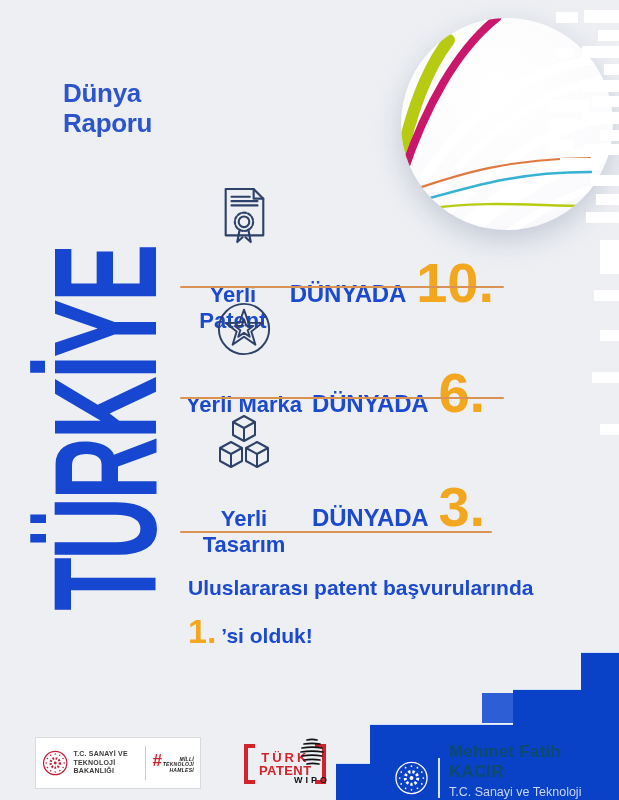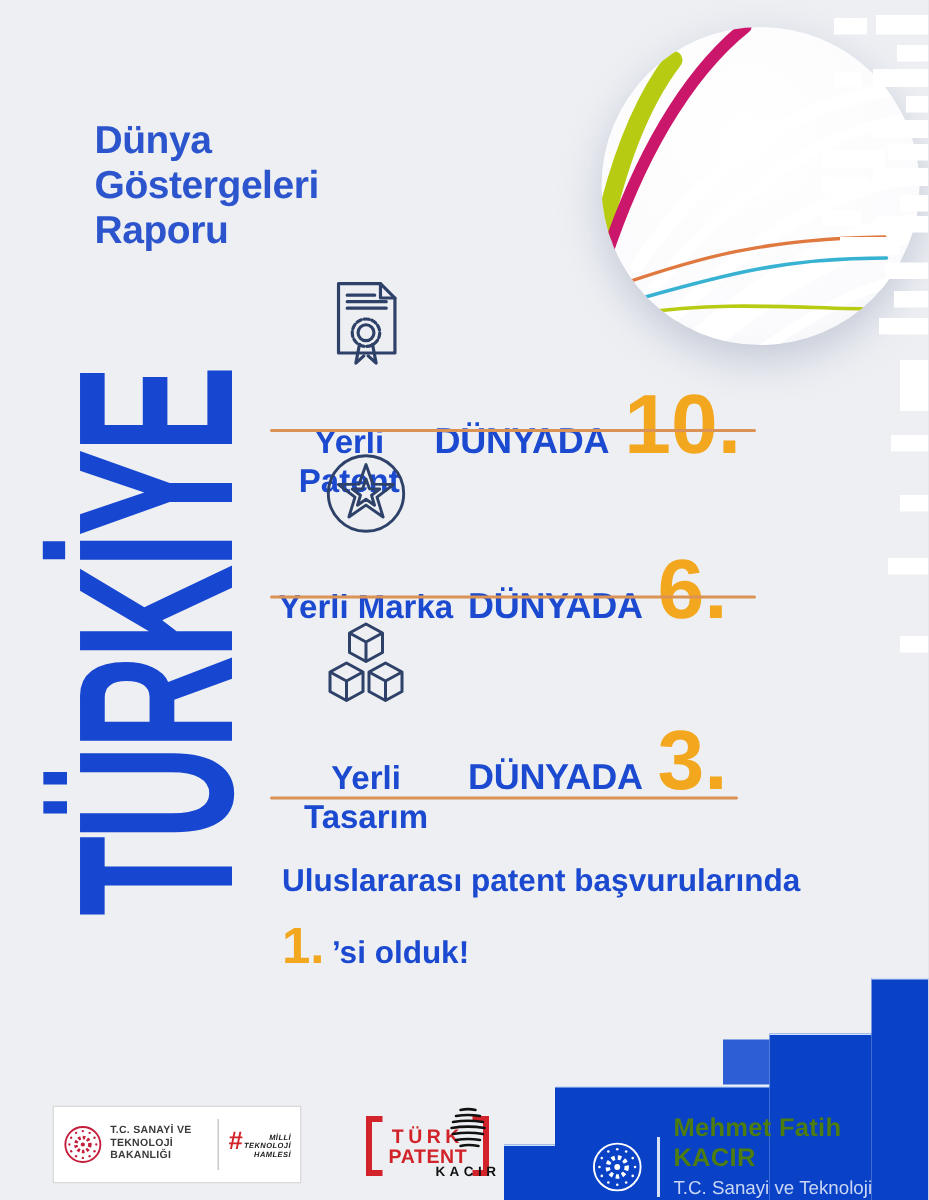--- a/index.html
+++ b/index.html
@@ -59,21 +59,21 @@
 
   .wipo{position:absolute;left:290px;top:737px;width:44px;text-align:center;}
   .wipo-label{margin-top:2px;color:#111;font-weight:800;font-size:9px;letter-spacing:3px;}
 
   
   .blue-rect{position:absolute;background:#0941c7;bottom:0;}
   .blue-rect.bt{border-top:1px solid #cfe0f8;}
   .blue-light{position:absolute;background:#2e5ed6;}
   .minister{position:absolute;left:394px;top:742px;display:flex;align-items:center;gap:9px;z-index:5;}
   .min-sep{width:2px;height:40px;background:rgba(255,255,255,.85);}
-  .min-name{color:#4d7c0f;font-size:17px;font-weight:800;letter-spacing:.2px;}
+  .min-name{color:#0c4a6e;font-size:17px;font-weight:800;letter-spacing:.2px;}
   .min-title{color:#c9d6f5;font-size:12.5px;font-weight:400;margin-top:3px;}
 </style>
 </head>
 <body>
 
 <div class="poster">
 
   <svg class="swoosh" viewBox="0 0 228 228">
     <defs>
       <radialGradient id="circ" cx="45%" cy="35%" r="75%">
@@ -121,21 +121,20 @@
     <div class="pxb" style="left:586px;top:212px;width:33px;height:11px;"></div>
     <div class="pxb" style="left:600px;top:240px;width:19px;height:34px;"></div>
     <div class="pxb" style="left:594px;top:290px;width:25px;height:11px;"></div>
     <div class="pxb" style="left:600px;top:330px;width:19px;height:11px;"></div>
     <div class="pxb" style="left:592px;top:372px;width:27px;height:11px;"></div>
     <div class="pxb" style="left:600px;top:424px;width:19px;height:11px;"></div>
   </div>
 
   <div class="title">
     <div>Dünya</div>
-    <div>Göstergeleri</div>
     <div>Raporu</div>
   </div>
 
   <div class="country-wrap">
     <span class="country">TÜRKİYE</span>
   </div>
 
   <div class="stat-row" style="top:186px;">
     <div class="stat-icon">
       <svg width="54" height="62" viewBox="0 0 56 62" fill="none" stroke="#2e4168" stroke-width="2.2" stroke-linejoin="round" stroke-linecap="round">
@@ -246,21 +245,21 @@
   <div class="wipo">
     <svg width="34" height="32" viewBox="0 0 34 32" fill="none" stroke="#111" stroke-width="1.7" stroke-linecap="round">
       <path d="M12,3 Q17,1.8 22,3"></path>
       <path d="M9,7 Q17,5.6 25,7"></path>
       <path d="M7,11 Q17,9.4 27,11"></path>
       <path d="M6,15 Q17,13.2 28,15"></path>
       <path d="M7,19 Q17,17.4 27,19"></path>
       <path d="M9,23 Q17,21.6 25,23"></path>
       <path d="M12,27 Q17,25.8 24,27"></path>
     </svg>
-    <div class="wipo-label">KACIR</div>
+    <div class="wipo-label">WIPO</div>
   </div>
 
   <div>
     <div class="blue-rect bt" style="left:336px;top:763px;width:34px;"></div>
     <div class="blue-rect bt" style="left:370px;top:724px;width:143px;"></div>
     <div class="blue-rect bt" style="left:513px;top:689px;width:68px;"></div>
     <div class="blue-rect bt" style="left:581px;top:652px;width:38px;"></div>
     <div class="blue-light" style="left:482px;top:693px;width:31px;height:30px;"></div>
 
     <div class="minister">

